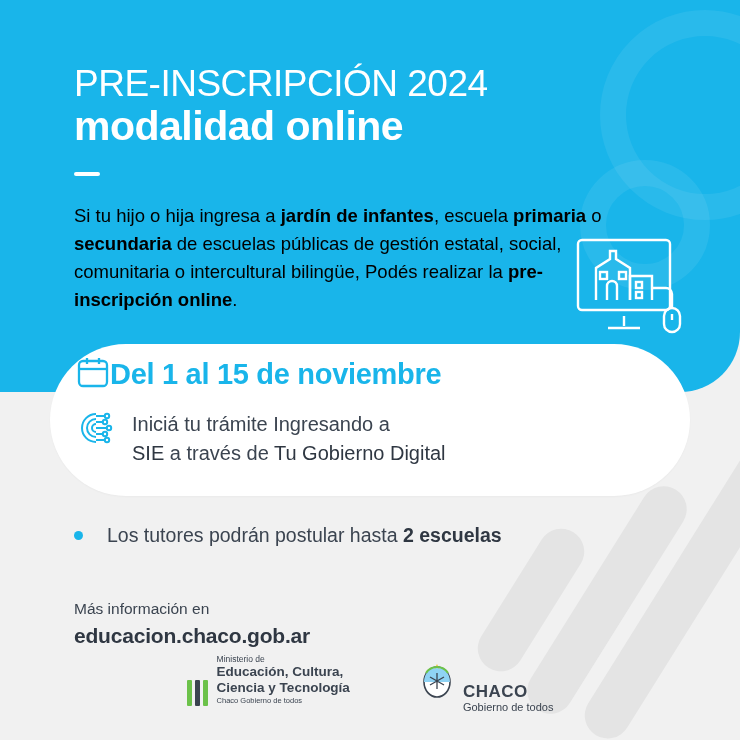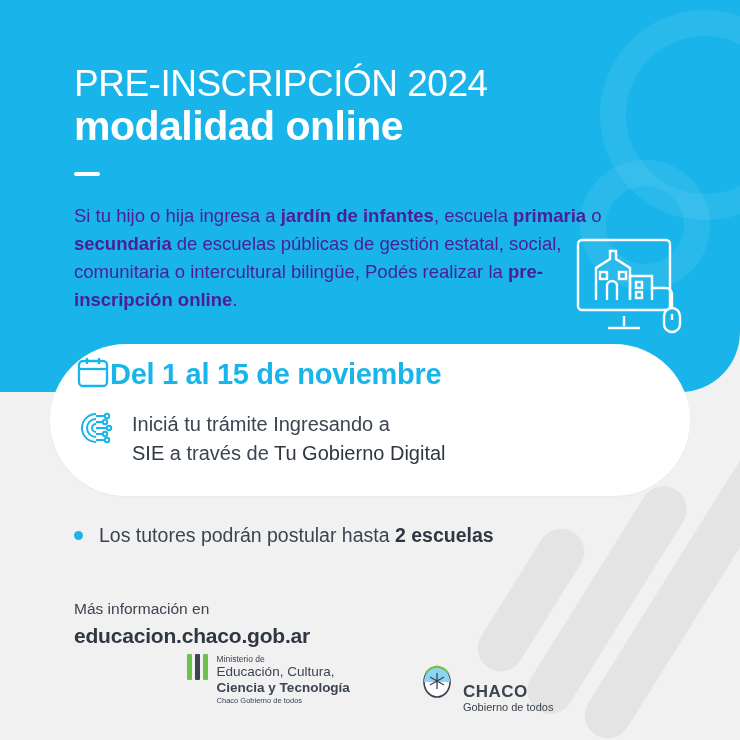--- a/index.html
+++ b/index.html
@@ -66,21 +66,21 @@
     width: 26px; height: 4px;
     background: #ffffff;
     margin-top: 22px;
     border-radius: 2px;
   }
 
   .paragraph {
     position: absolute;
     left: 74px; top: 202px;
     width: 545px;
-    color: #4c1d95;
+    color: #000000;
     font-size: 18.5px;
     line-height: 1.52;
   }
   .paragraph b { font-weight: bold; }
 
   
   .computer-icon {
     position: absolute;
     right: 46px; top: 234px;
     width: 132px; height: 110px;
@@ -116,21 +116,21 @@
     color: #3b4450;
     line-height: 1.45;
     padding-top: 2px;
   }
   .row2-text b { font-weight: normal; color: #2f3742; }
 
   
   .bullet-line {
     position: absolute;
     left: 74px; top: 524px;
-    display: flex; align-items: center; gap: 16px;
+    display: flex; align-items: center; gap: 24px;
   }
   .bullet-dot {
     width: 9px; height: 9px;
     border-radius: 50%;
     background: #19b5ea;
     flex: 0 0 auto;
   }
   .bullet-text {
     font-size: 19.5px;
     color: #3b4450;
@@ -155,29 +155,29 @@
   
   .footer {
     position: absolute;
     left: 0; bottom: 26px;
     width: 740px;
     display: flex;
     justify-content: center;
     align-items: center;
     gap: 70px;
   }
-  .logo-edu { display: flex; align-items: flex-start; gap: 9px; }
+  .logo-edu { display: flex; align-items: flex-end; gap: 9px; }
   .logo-bars { display: flex; gap: 3px; align-items: flex-end; }
   .logo-bars span { display: block; width: 5px; border-radius: 1px; }
   .bar-a { height: 26px; background: #6cc24a; }
   .bar-b { height: 26px; background: #3b4450; }
   .bar-c { height: 26px; background: #6cc24a; }
   .logo-edu-text { color: #3b4450; line-height: 1.18; }
   .logo-edu-text .l1 { font-size: 8.5px; }
-  .logo-edu-text .l2 { font-size: 13.5px; font-weight: normal; }
+  .logo-edu-text .l2 { font-size: 13.5px; font-weight: bold; }
   .logo-edu-text .l3 { font-size: 13.5px; font-weight: bold; }
   .logo-edu-text .l4 { font-size: 7.5px; margin-top: 1px; }
 
   .logo-chaco { display: flex; align-items: center; gap: 9px; }
   .shield { width: 34px; height: 38px; }
   .logo-chaco-text { color: #3b4450; line-height: 1.15; margin-top: 36px; }
   .logo-chaco-text .c1 { font-size: 17px; font-weight: bold; letter-spacing: 0.5px; }
   .logo-chaco-text .c2 { font-size: 11px; }
 </style>
 </head>

